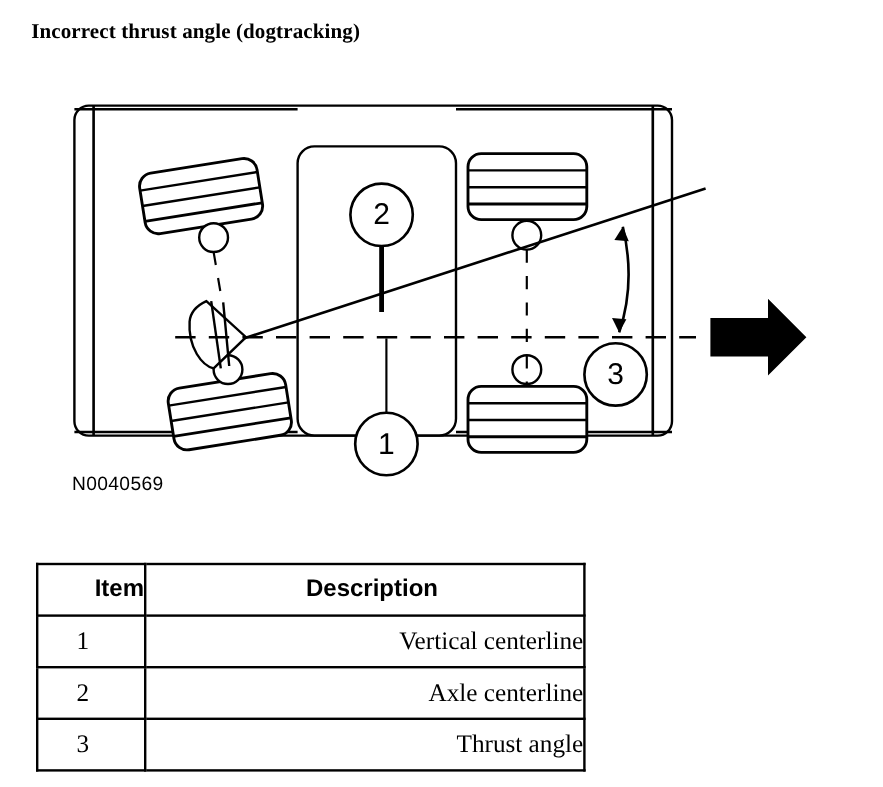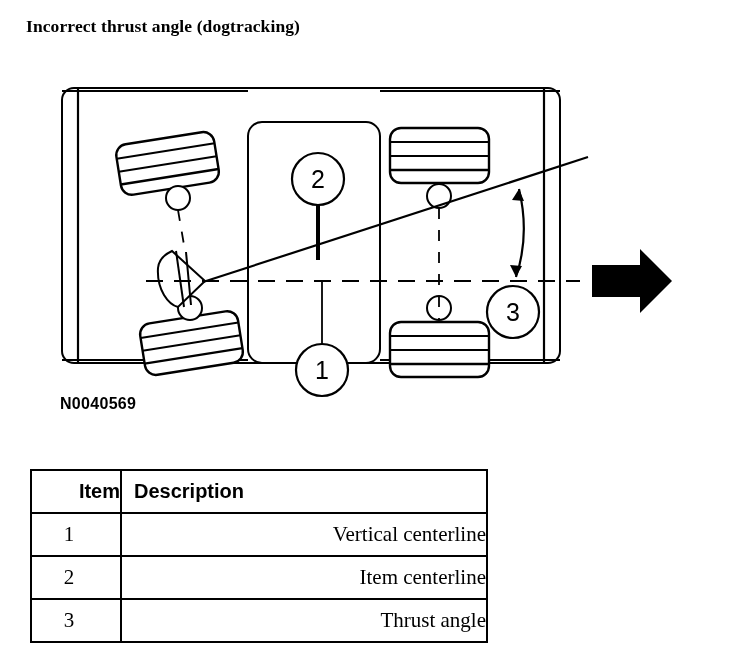--- a/index.html
+++ b/index.html
@@ -37,21 +37,21 @@
     display: block;
     width: 736px;
     height: 360px;
   }
   #figure-ref {
     position: absolute;
     left: 60px;
     top: 395px;
     font-family: "Liberation Sans", sans-serif;
     font-size: 16px;
-    font-weight: bold;
+    font-weight: normal;
     letter-spacing: 0.3px;
   }
   #legend-table {
     position: absolute;
     left: 30px;
     top: 469px;
     width: 458px;
     border-collapse: collapse;
     table-layout: fixed;
     background: #ffffff;
@@ -68,21 +68,21 @@
     font-size: 20px;
   }
   #legend-table .col-item {
     width: 88px;
   }
   #legend-table th.col-item {
     text-align: right;
     padding-left: 0;
   }
   #legend-table th.col-desc {
-    text-align: left;
+    text-align: center;
     padding-left: 12px;
   }
   #legend-table td.cell-item {
     text-align: center;
     padding-right: 14px;
     font-family: "Liberation Serif", serif;
     font-size: 21px;
   }
   #legend-table td.cell-desc {
     text-align: right;
@@ -213,20 +213,20 @@
       <th class="col-desc">Description</th>
     </tr>
   </thead>
   <tbody>
     <tr>
       <td class="cell-item col-item">1</td>
       <td class="cell-desc">Vertical centerline</td>
     </tr>
     <tr>
       <td class="cell-item col-item">2</td>
-      <td class="cell-desc">Item centerline</td>
+      <td class="cell-desc">Axle centerline</td>
     </tr>
     <tr>
       <td class="cell-item col-item">3</td>
       <td class="cell-desc">Thrust angle</td>
     </tr>
   </tbody>
 </table>
 
 </body></html>

